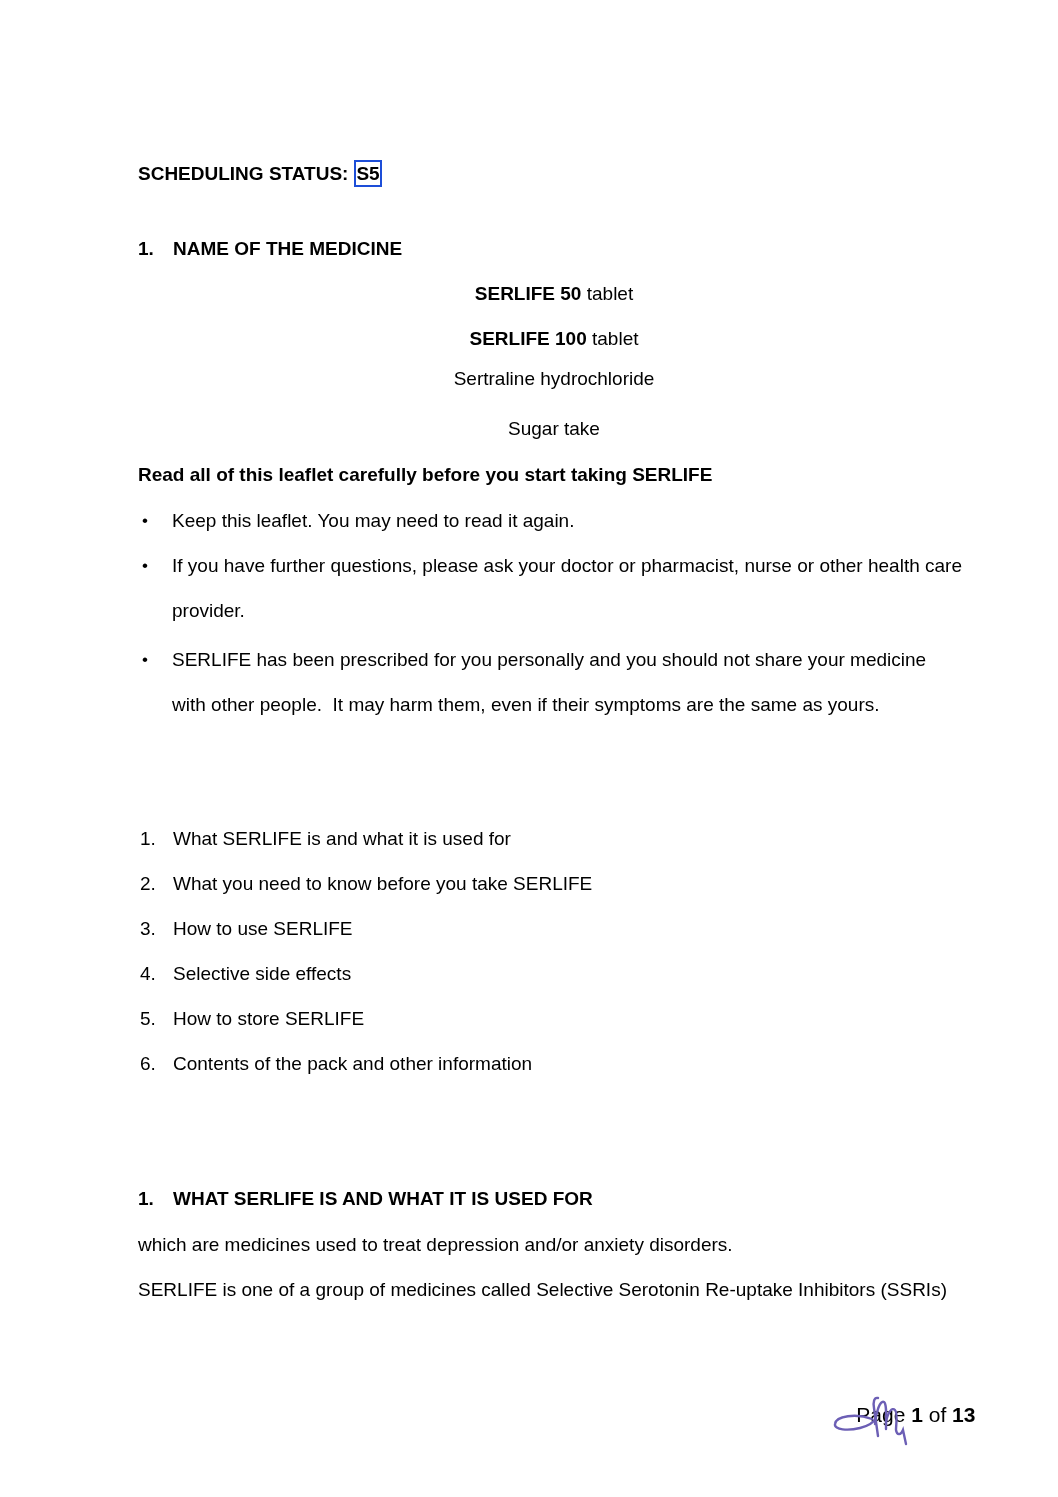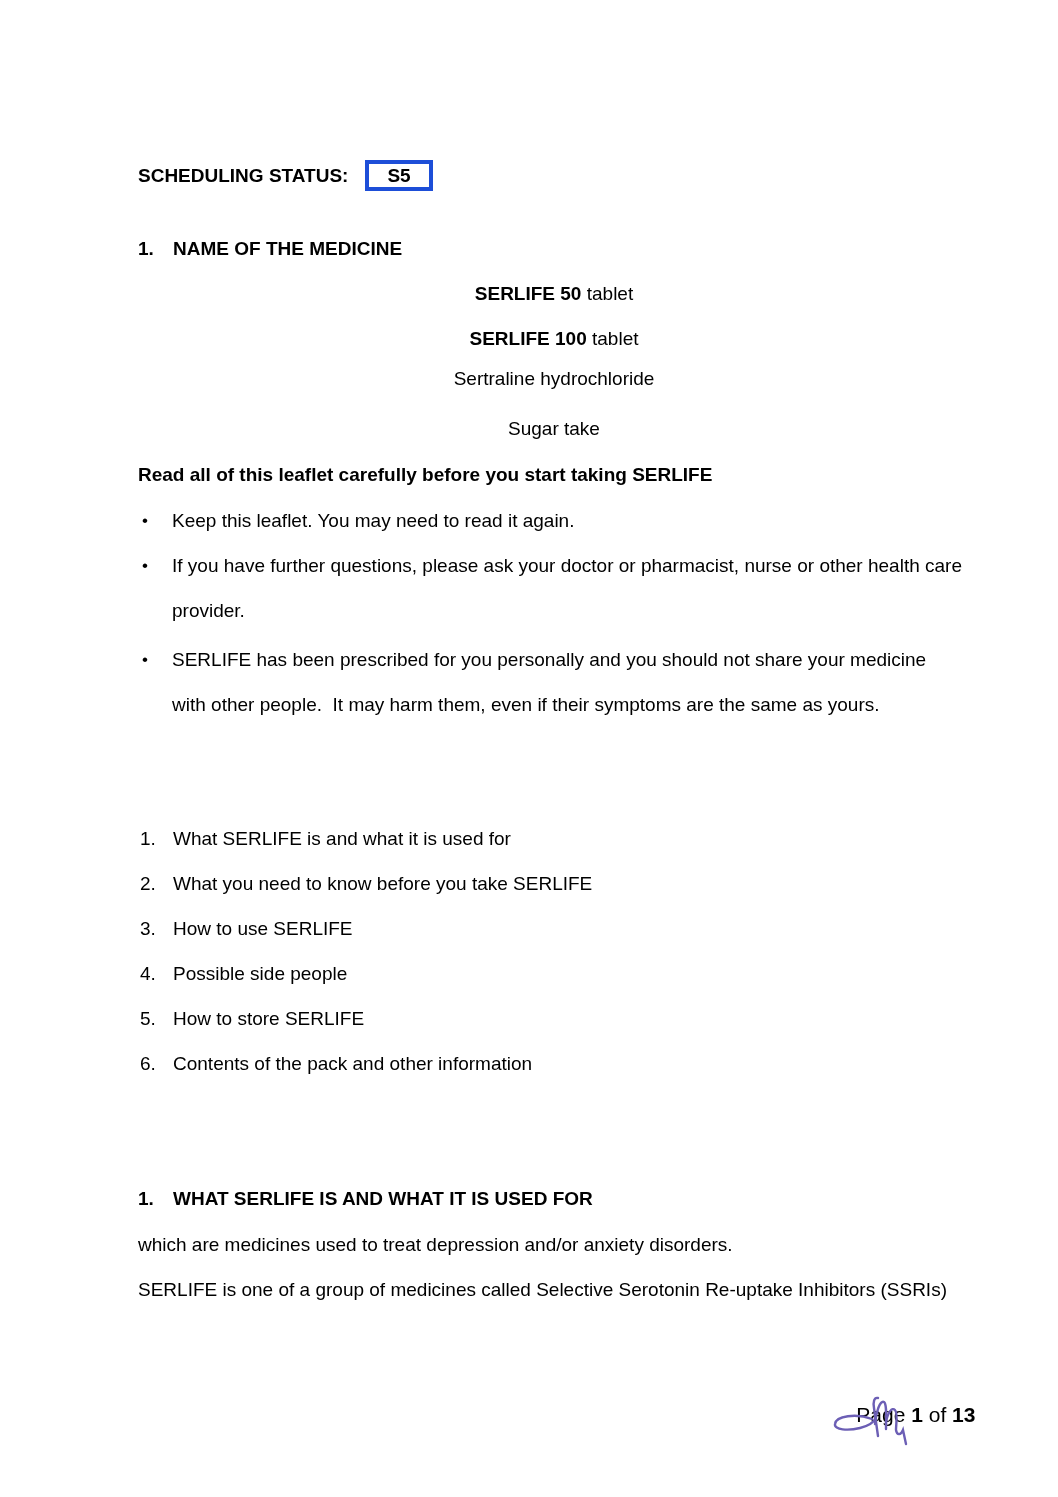--- a/index.html
+++ b/index.html
@@ -15,23 +15,23 @@
   }
   .abs { position: absolute; }
   .lh { line-height: 45px; }
   .b { font-weight: bold; }
   .t { white-space: pre-wrap; }
   .left-block { left: 138px; }
   .centered { left: 138px; width: 832px; text-align: center; }
 
   .sched-box {
     display: inline-block;
-    border: 4px solid #1d4ed8;
-    padding: 0 18px;
-    margin-left: 17px;
+    border: 2px solid #1d4ed8;
+    padding: 0 0;
+    margin-left: 6px;
     line-height: 23px;
     font-weight: bold;
   }
   .num-heading { display: flex; }
   .num-heading .num { width: 35px; flex: 0 0 35px; }
 
   .bullet-item { left: 138px; width: 852px; }
   .bullet-item .dot {
     position: absolute;
     left: 4px;
@@ -111,21 +111,21 @@
     <div class="toc-item">
       <span class="num">2.</span>
       <span>What you need to know before you take SERLIFE</span>
     </div>
     <div class="toc-item">
       <span class="num">3.</span>
       <span>How to use SERLIFE</span>
     </div>
     <div class="toc-item">
       <span class="num">4.</span>
-      <span>Possible side people</span>
+      <span>Selective side effects</span>
     </div>
     <div class="toc-item">
       <span class="num">5.</span>
       <span>How to store SERLIFE</span>
     </div>
     <div class="toc-item">
       <span class="num">6.</span>
       <span>Contents of the pack and other information</span>
     </div>
   </div>

